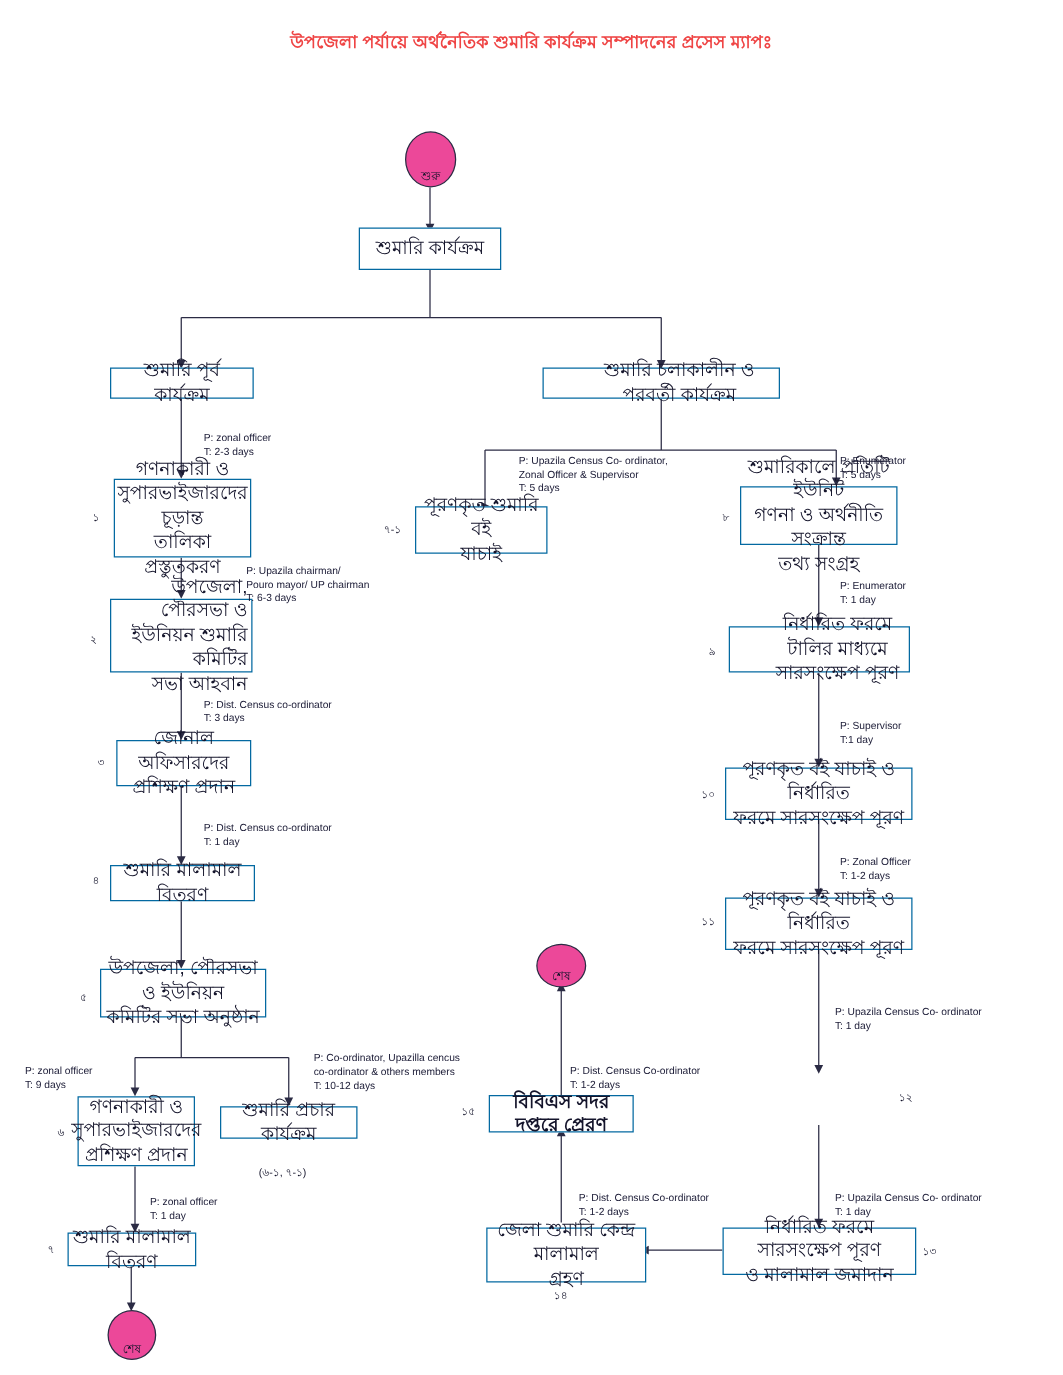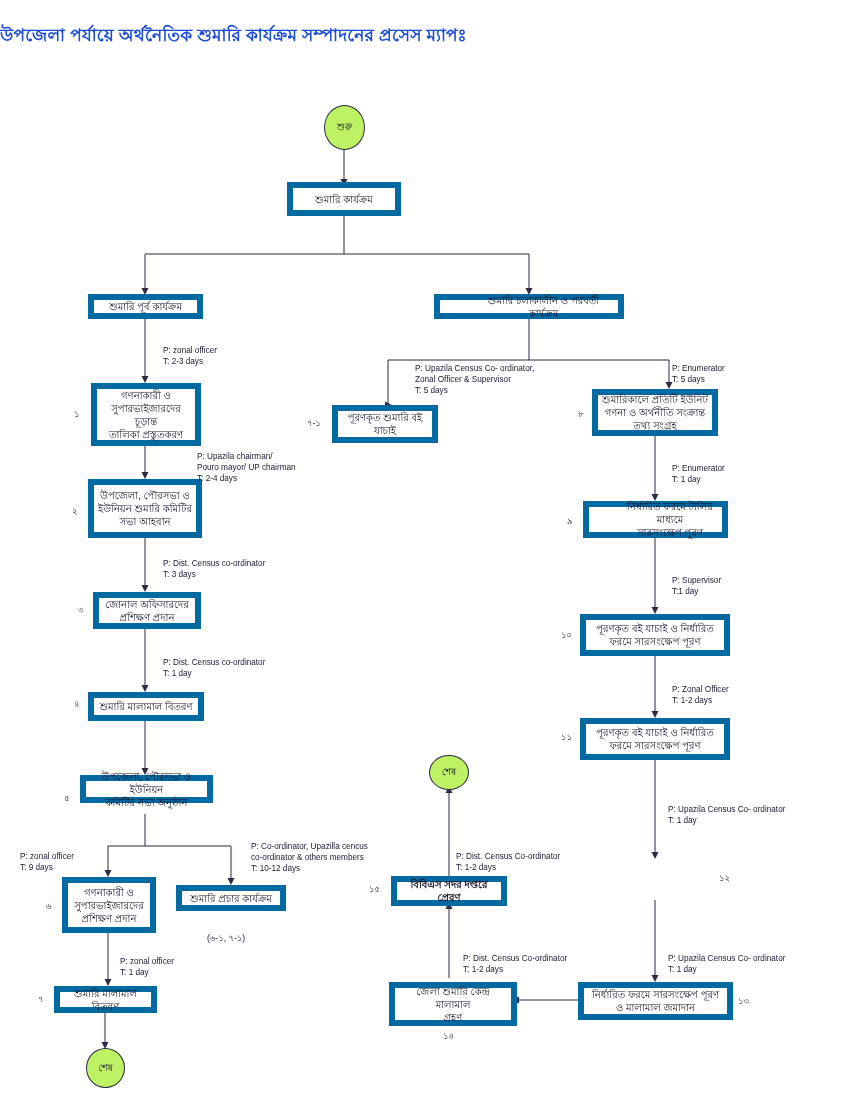--- a/index.html
+++ b/index.html
@@ -19,54 +19,55 @@
     position: absolute;
     left: 0; top: 0;
     width: 850px;
     height: 1100px;
   }
   .title {
     position: absolute;
     left: 0;
     top: 22px;
     width: 850px;
-    font-size: 17px;
+    text-align: center;
+    font-size: 14px;
     font-weight: bold;
     letter-spacing: 0.2px;
-    color: #1d4ed8;
+    color: #ef4444;
   }
   svg.lines {
     position: absolute;
     left: 0; top: 0;
     width: 850px;
     height: 1100px;
     pointer-events: none;
   }
   .node {
     position: absolute;
     box-sizing: border-box;
-    border: 6px solid #0369a1;
+    border: 1px solid #0369a1;
     background: #fff;
     display: flex;
     align-items: center;
     justify-content: center;
     text-align: center;
-    font-size: 10px;
+    font-size: 15px;
     line-height: 1.3;
     padding: 2px 3px;
     color: #14142b;
   }
   .terminal {
     position: absolute;
     box-sizing: border-box;
     border: 1px solid #2b2b44;
     border-radius: 50%;
-    background: #bef264;
+    background: #ec4899;
     display: flex;
-    align-items: center;
+    align-items: flex-end;
     justify-content: center;
     font-size: 9.5px;
     color: #14142b;
     font-family: Liberation Mono, monospace;
   }
   .annot {
     position: absolute;
     font-size: 8.2px;
     line-height: 1.35;
     color: #1a1a35;
@@ -188,36 +189,36 @@
   <div class="node" style="left:434px; top:294px; width:190px; height:25px;padding-left:32px;">
     <span>শুমারি চলাকালীন  ও পরবর্তী কার্যক্রম</span>
   </div>
 
   <div class="node" style="left:91px; top:383px; width:110px; height:63px; white-space:pre-line;">
     <span>গণনাকারী ও
 সুপারভাইজারদের চূড়ান্ত
 তালিকা প্রস্তুতকরণ</span>
   </div>
 
-  <div class="node" style="left:88px; top:479px; width:114px; height:59px; white-space:pre-line;">
+  <div class="node" style="left:88px; top:479px; width:114px; height:59px; white-space:pre-line;text-align:right;">
     <span>উপজেলা, পৌরসভা ও
 ইউনিয়ন শুমারি কমিটির
 সভা আহবান</span>
   </div>
 
   <div class="node" style="left:93px; top:592px; width:108px; height:37px; white-space:pre-line;">
     <span>জোনাল অফিসারদের
 প্রশিক্ষণ প্রদান</span>
   </div>
 
   <div class="node" style="left:88px; top:692px; width:116px; height:29px;">
     <span>শুমারি মালামাল বিতরণ</span>
   </div>
 
-  <div class="node" style="left:80px; top:775px; width:133px; height:28px; white-space:pre-line;">
+  <div class="node" style="left:80px; top:775px; width:133px; height:39px; white-space:pre-line;">
     <span>উপজেলা, পৌরসভা ও ইউনিয়ন
 কমিটির সভা অনুষ্ঠান</span>
   </div>
 
   <div class="node" style="left:62px; top:877px; width:94px; height:56px; white-space:pre-line;">
     <span>গণনাকারী ও
 সুপারভাইজারদের
 প্রশিক্ষণ প্রদান</span>
   </div>
 
@@ -267,21 +268,21 @@
   </div>
 
   <div class="node" style="left:391px; top:876px; width:116px; height:30px;font-weight:bold;">
     <span>বিবিএস সদর দপ্তরে প্রেরণ</span>
   </div>
 
   <div class="annot" style="left:163px; top:345px;">P: zonal officer
 T: 2-3 days</div>
   <div class="annot" style="left:197px; top:451px;">P: Upazila chairman/
 Pouro mayor/ UP chairman
-T: 2-4 days</div>
+T: 6-3 days</div>
   <div class="annot" style="left:163px; top:558px;">P: Dist. Census  co-ordinator
 T: 3 days</div>
   <div class="annot" style="left:163px; top:657px;">P: Dist. Census  co-ordinator
 T: 1 day</div>
   <div class="annot" style="left:20px; top:851px;">P: zonal officer
 T: 9 days</div>
   <div class="annot" style="left:251px; top:841px;">P: Co-ordinator, Upazilla cencus
 co-ordinator &amp;  others members
 T: 10-12 days</div>
   <div class="annot" style="left:120px; top:956px;">P: zonal officer

